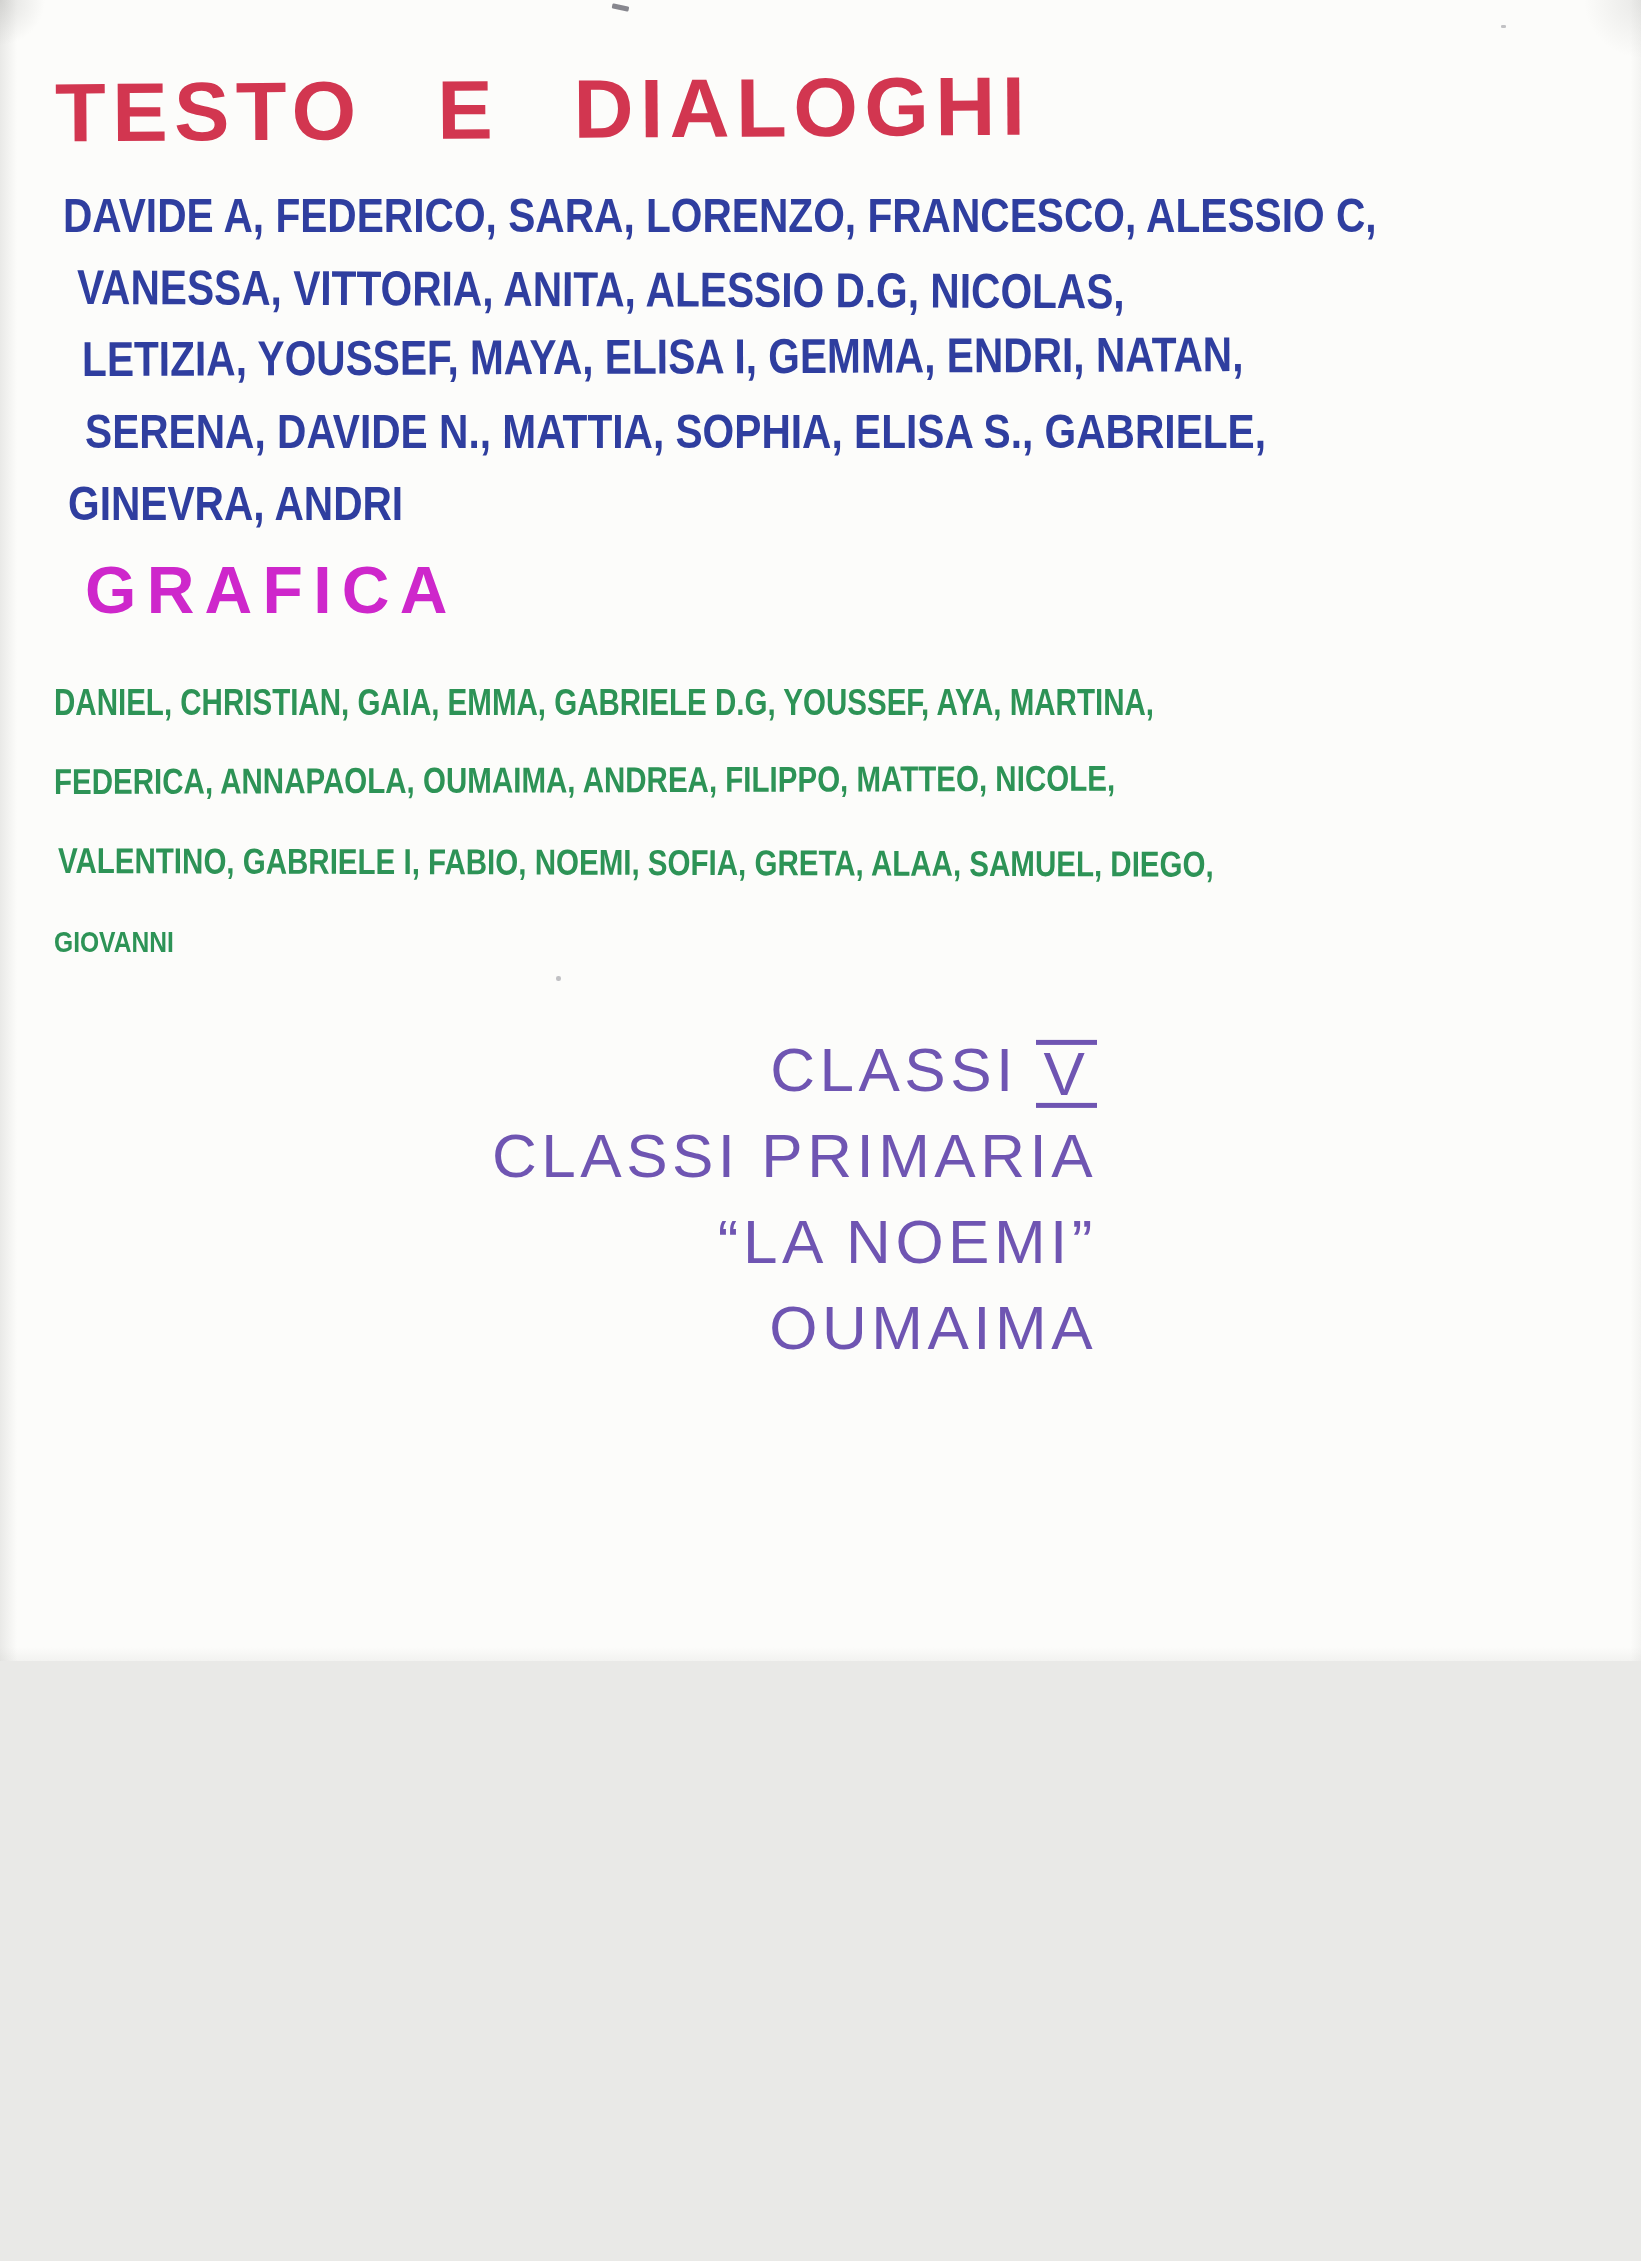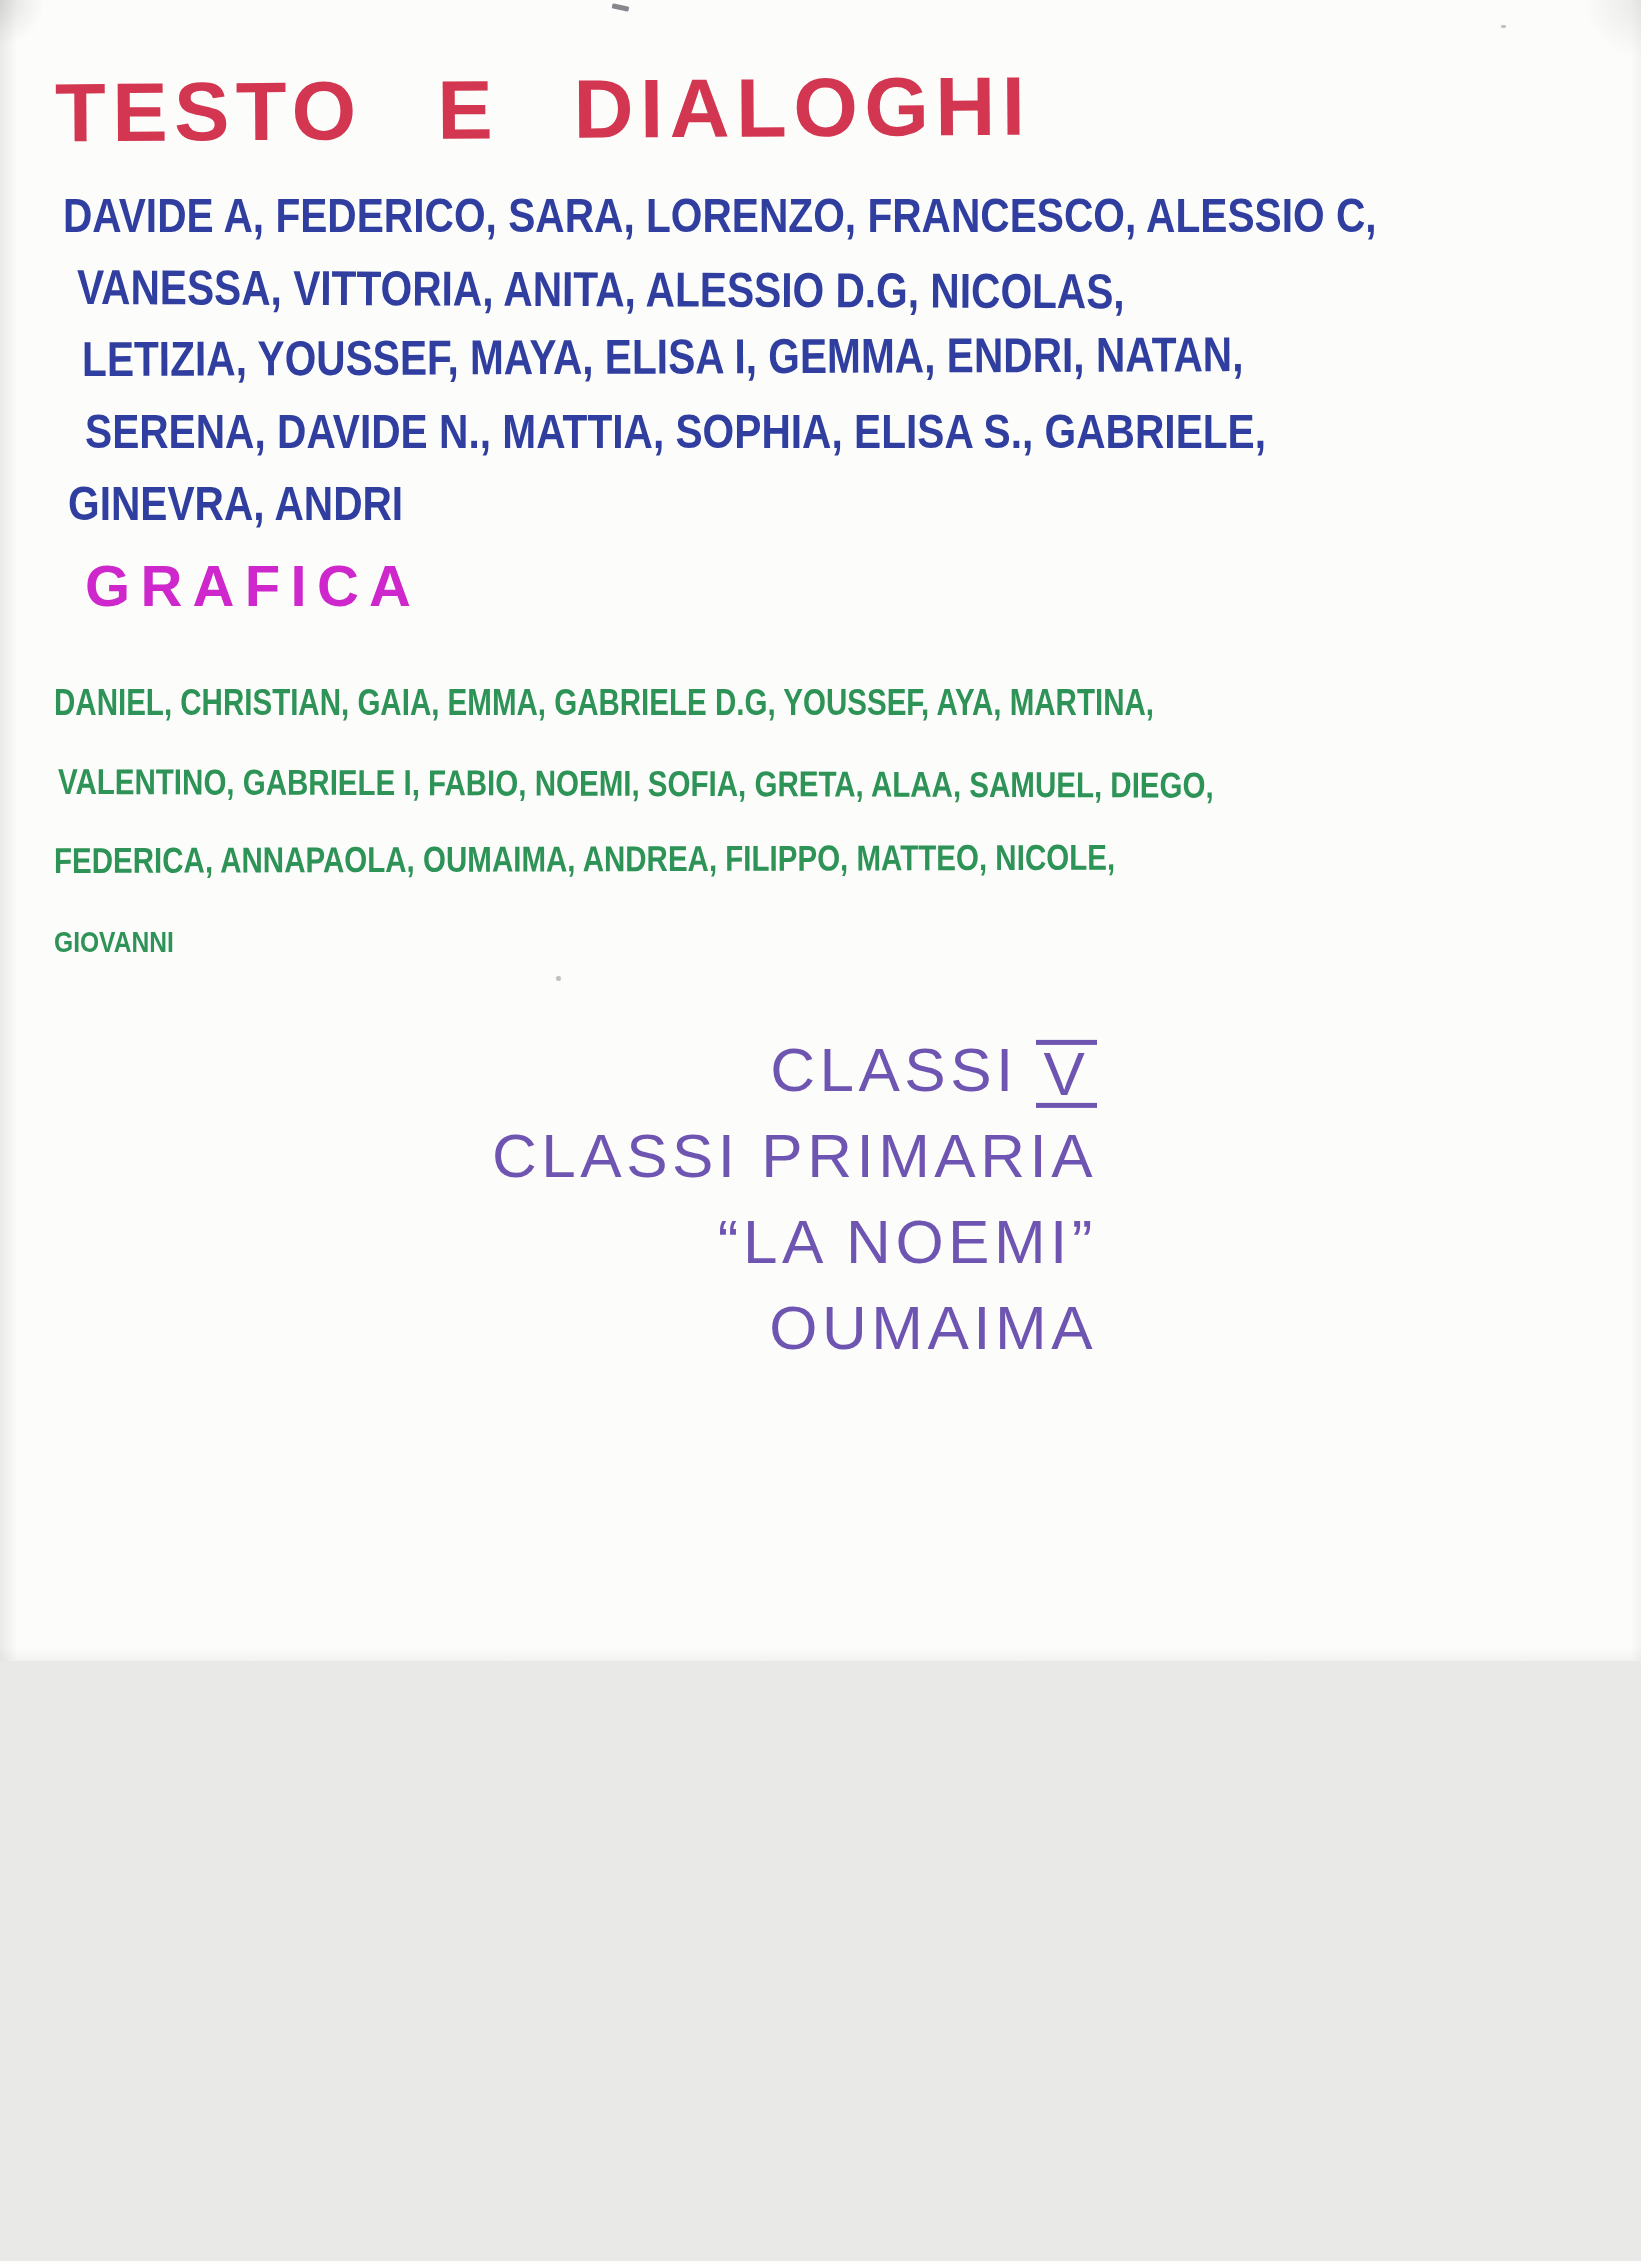--- a/index.html
+++ b/index.html
@@ -31,21 +31,21 @@
   }
   .names-blue .line{display:inline-block;transform:scaleX(0.83);}
   .names-blue .l2{margin-left:14px;transform:scaleX(0.83) rotate(0.2deg);}
   .names-blue .l3{margin-left:19.4px;transform:scaleX(0.83) rotate(-0.2deg);}
   .names-blue .l4{margin-left:22px;}
   .names-blue .l5{margin-left:5.2px;}
   .names-blue div{height:72px;}
   
   .title-magenta{
     position:absolute;left:85px;top:552px;
-    font-size:58px;font-weight:bold;color:#ce27cb;
+    font-size:66px;font-weight:bold;color:#ce27cb;
     letter-spacing:10.3px;white-space:nowrap;
   }
   .names-green{
     position:absolute;left:54px;top:663px;width:1568px;
     color:#2d9356;font-weight:bold;font-size:36px;line-height:79px;
   }
   .names-green .line{display:inline-block;transform:scaleX(0.82);}
   .names-green .g2{margin-left:3.9px;transform:scaleX(0.82) rotate(0.15deg);}
   .names-green .g3{transform:scaleX(0.82) rotate(-0.15deg);}
   .names-green .g4{font-size:30px;}
@@ -96,22 +96,22 @@
     <div><span class="line l2">VANESSA, VITTORIA, ANITA, ALESSIO D.G, NICOLAS,</span></div>
     <div><span class="line l3">LETIZIA, YOUSSEF, MAYA, ELISA I, GEMMA, ENDRI, NATAN,</span></div>
     <div><span class="line l4">SERENA, DAVIDE N., MATTIA, SOPHIA, ELISA S., GABRIELE,</span></div>
     <div><span class="line l5">GINEVRA, ANDRI</span></div>
   </div>
 
   <div class="title-magenta">GRAFICA</div>
 
   <div class="names-green">
     <div><span class="line g1">DANIEL, CHRISTIAN, GAIA, EMMA, GABRIELE D.G, YOUSSEF, AYA, MARTINA,</span></div>
+    <div><span class="line g3">FEDERICA, ANNAPAOLA, OUMAIMA, ANDREA, FILIPPO, MATTEO, NICOLE,</span></div>
     <div><span class="line g2">VALENTINO, GABRIELE I, FABIO, NOEMI, SOFIA, GRETA, ALAA, SAMUEL, DIEGO,</span></div>
-    <div><span class="line g3">FEDERICA, ANNAPAOLA, OUMAIMA, ANDREA, FILIPPO, MATTEO, NICOLE,</span></div>
     <div><span class="line g4">GIOVANNI</span></div>
   </div>
 
   <div class="school-block">
     <div>
       <span>CLASSI</span><span class="roman-v">V</span>
     </div>
     <div>CLASSI PRIMARIA</div>
     <div>“LA NOEMI”</div>
     <div>OUMAIMA</div>

